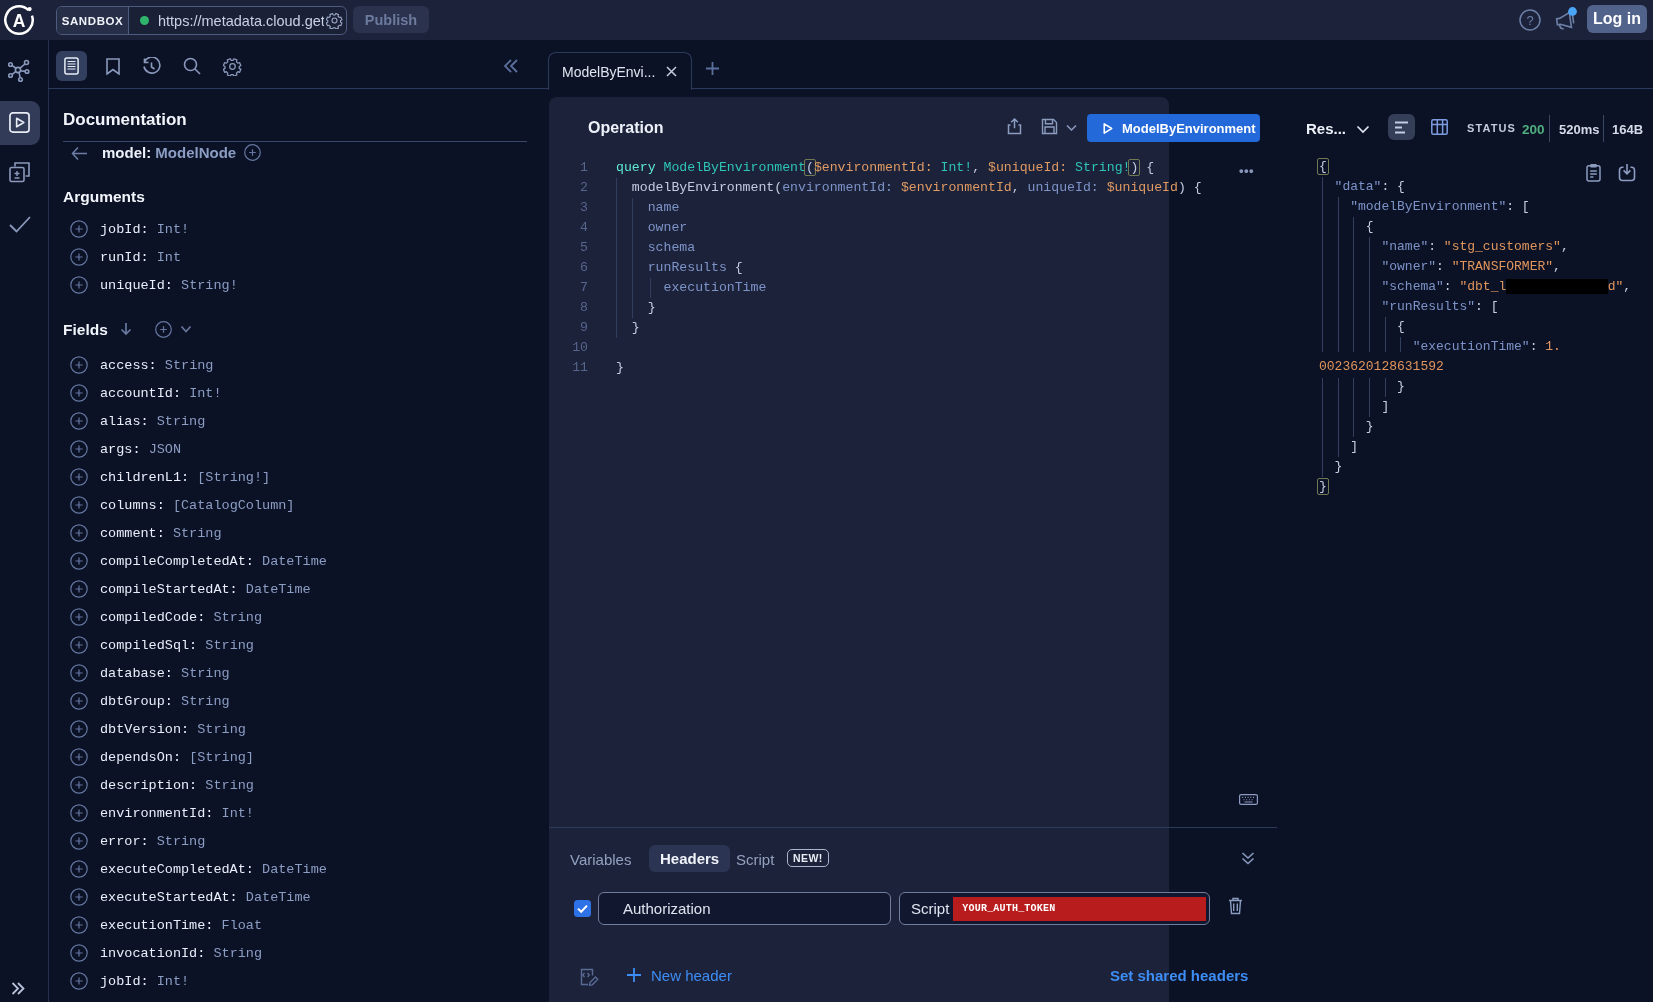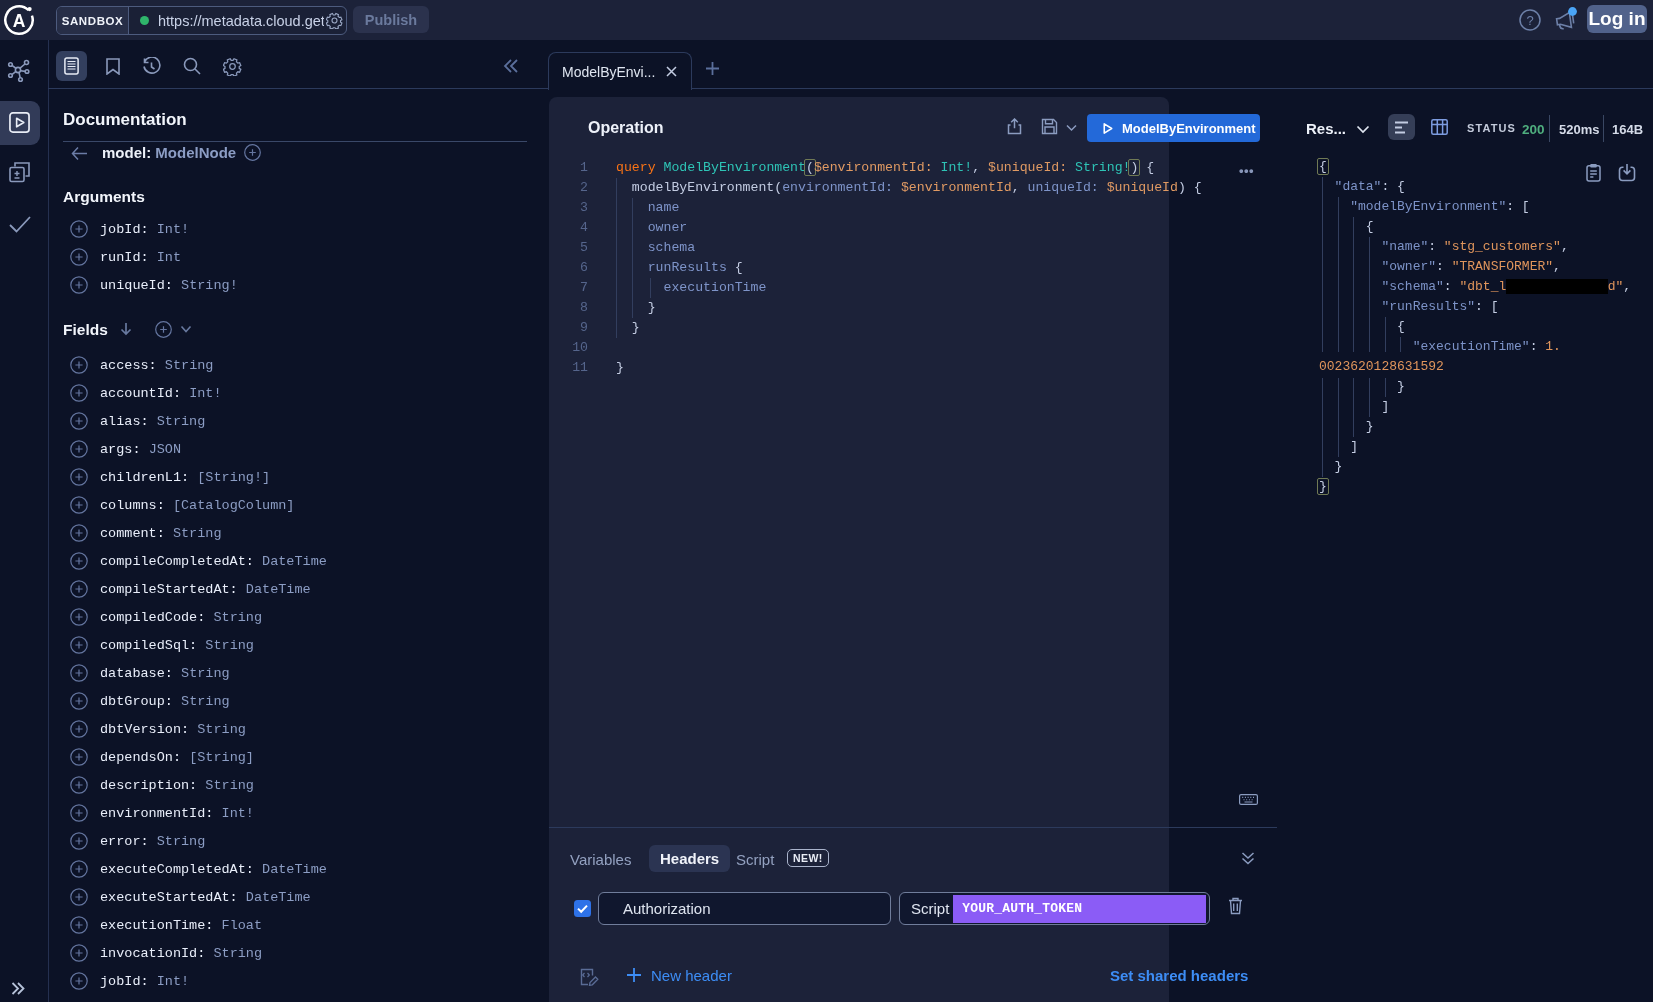--- a/index.html
+++ b/index.html
@@ -13,21 +13,21 @@
   #urlbox{left:56px;top:6px;width:289px;height:27px;border:1px solid #4d5b7e;border-radius:6px;
           display:flex;align-items:center;background:#1a2036;}
   #sandboxlbl{width:71px;height:27px;background:#272e47;border-right:1px solid #4d5b7e;
               border-radius:5px 0 0 5px;display:flex;align-items:center;justify-content:center;
               font-size:11.5px;font-weight:bold;letter-spacing:.6px;color:#f0f3fa;}
   .greendot{width:9px;height:9px;border-radius:50%;background:#2fb56b;margin-left:11px;}
   #urltext{font-size:14.5px;color:#c9d2e8;margin-left:9px;white-space:nowrap;overflow:hidden;width:166px;}
   #publish{left:353px;top:6px;width:76px;height:27px;background:#2b324d;border-radius:6px;
            display:flex;align-items:center;justify-content:center;font-size:14.5px;font-weight:bold;color:#6b7a9d;}
   #login{left:1587px;top:5px;width:60px;height:28px;background:#51628b;border-radius:6px;
-         display:flex;align-items:center;justify-content:center;font-size:19px;font-weight:bold;color:#fff;}
+         display:flex;align-items:center;justify-content:center;font-size:16px;font-weight:bold;color:#fff;}
   
   #rail{left:0;top:40px;width:48px;height:962px;background:#0c1226;border-right:1px solid #253050;}
   .railsel{position:absolute;left:0px;top:61px;width:40px;height:44px;background:#323b58;border-radius:0 9px 9px 0;}
   
   #toolrow{left:48px;top:40px;width:1605px;height:48px;border-bottom:1px solid #2c3a5c;}
   .toolsel{position:absolute;left:8px;top:11px;width:31px;height:30px;background:#333f5e;border-radius:6px;}
   
   #tab{left:548px;top:52px;width:142px;height:37px;border:1px solid #2c3a5c;border-bottom:none;
        border-radius:8px 8px 0 0;background:#0c1226;display:flex;align-items:center;z-index:3;}
   #tab span{font-size:14px;color:#dfe5f0;margin-left:13px;}
@@ -37,21 +37,21 @@
   .docrow{height:28px;display:flex;align-items:center;}
   .docrow .mono{font-size:13.5px;margin-left:12px;white-space:pre;}
   .fname{color:#e9eefa;}
   .ftype{color:#8c9dc4;}
   
   #card{left:549px;top:97px;width:620px;height:905px;background:#1c2239;border-radius:8px 8px 0 0;}
   #runbtn{left:538px;top:17px;width:173px;height:28px;background:#2369d9;border-radius:4px;
           display:flex;align-items:center;font-size:13.5px;font-weight:bold;color:#fff;}
   .codelines{font-size:13.2px;line-height:20px;color:#c3cce2;}
   .lnums{font-size:13.2px;line-height:20px;color:#55658c;text-align:right;}
-  .kw{color:#f97316;text-align:center;}
+  .kw{color:#5eead4;text-align:center;}
   .opname{color:#2ec4b6;}
   .typ{color:#2ec4b6;}
   .vari{color:#e09a63;}
   .argl{color:#7e94c9;}
   .fld{color:#7e94c9;}
   .brk{border:1px solid #707a55;border-radius:2px;padding:0 1px;margin:0 -2px;}
   .guide{position:absolute;width:1px;background:#323e5e;}
   
   #btabs{left:0px;top:730px;width:728px;height:175px;border-top:1px solid #2c3a5c;}
   .btab{font-size:15px;color:#93a1c0;}
@@ -458,21 +458,21 @@
       <div class="abs" style="left:26px;top:171px"></div>
       <svg class="abs" style="left:25px;top:72px" width="17" height="17" viewBox="0 0 17 17">
         <rect width="17" height="17" rx="3.5" fill="#2e72e8"></rect>
         <path d="M4 8.6 L7.2 11.8 L13 5.6" fill="none" stroke="#fff" stroke-width="2"></path>
       </svg>
       <div class="hinput" style="left:49px;top:64px;width:291px">
           <span style="margin-left:24px">Authorization</span>
         </div>
       <div class="hinput" style="left:350px;top:64px;width:309px">
           <span style="margin-left:11px">Script</span>
-        <span class="mono" style="background:#8b5cf6;color:#fff;font-weight:bold;font-size:13px;padding:6.5px 0 6.5px 9px;margin-left:4px;letter-spacing:.2px;flex:1;margin-right:3px">YOUR_AUTH_TOKEN</span>
+        <span class="mono" style="background:#b91c1c;color:#fff;font-weight:bold;font-size:10px;padding:6.5px 0 6.5px 9px;margin-left:4px;letter-spacing:.2px;flex:1;margin-right:3px">YOUR_AUTH_TOKEN</span>
       </div>
 
       <svg class="abs" style="left:679px;top:69px" width="15" height="18" viewBox="0 0 15 18">
         <path d="M1 3.5 h13 M5 3.5 V1.5 h5 v2 M2.5 3.5 l1 13 h8 l1 -13 M5.7 6.5 v7.5 M9.3 6.5 v7.5" fill="none" stroke="#8b9cc0" stroke-width="1.4"></path>
       </svg>
 
       <svg class="abs" style="left:31px;top:140px" width="19" height="18" viewBox="0 0 19 18">
         <path d="M8 16.5 H1.5 v-15 h11 v6" fill="none" stroke="#5a6c96" stroke-width="1.4"></path>
         <path d="M4.5 5 l-1.8 2 1.8 2 M7.5 5 l1.8 2 -1.8 2" fill="none" stroke="#5a6c96" stroke-width="1.2"></path>
         <path d="M15.5 9 l2.3 2.3 -5.5 5.5 -2.8 .5 .5 -2.8 z" fill="none" stroke="#5a6c96" stroke-width="1.3"></path>

